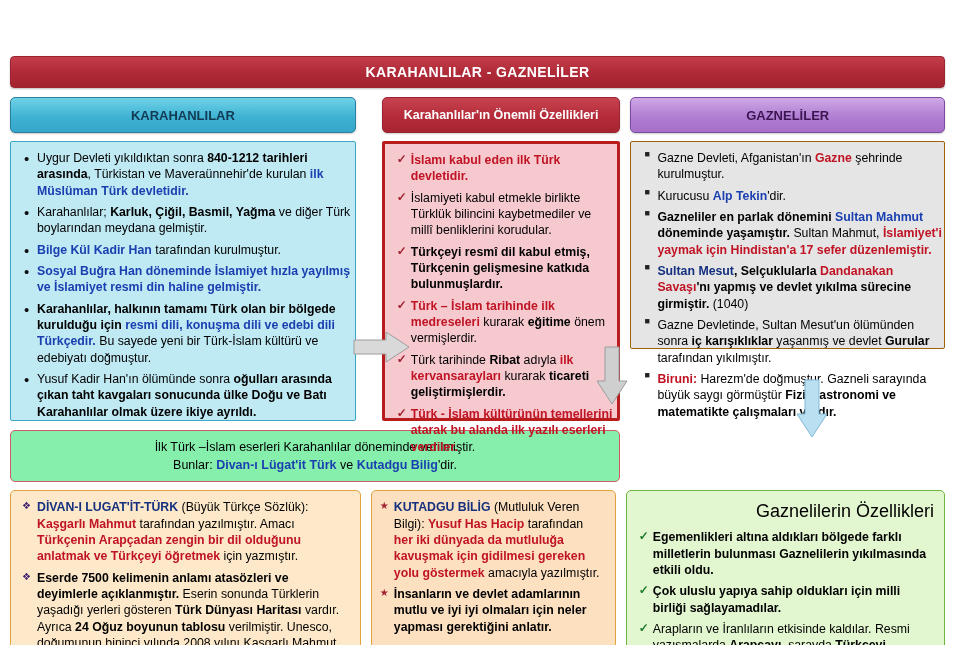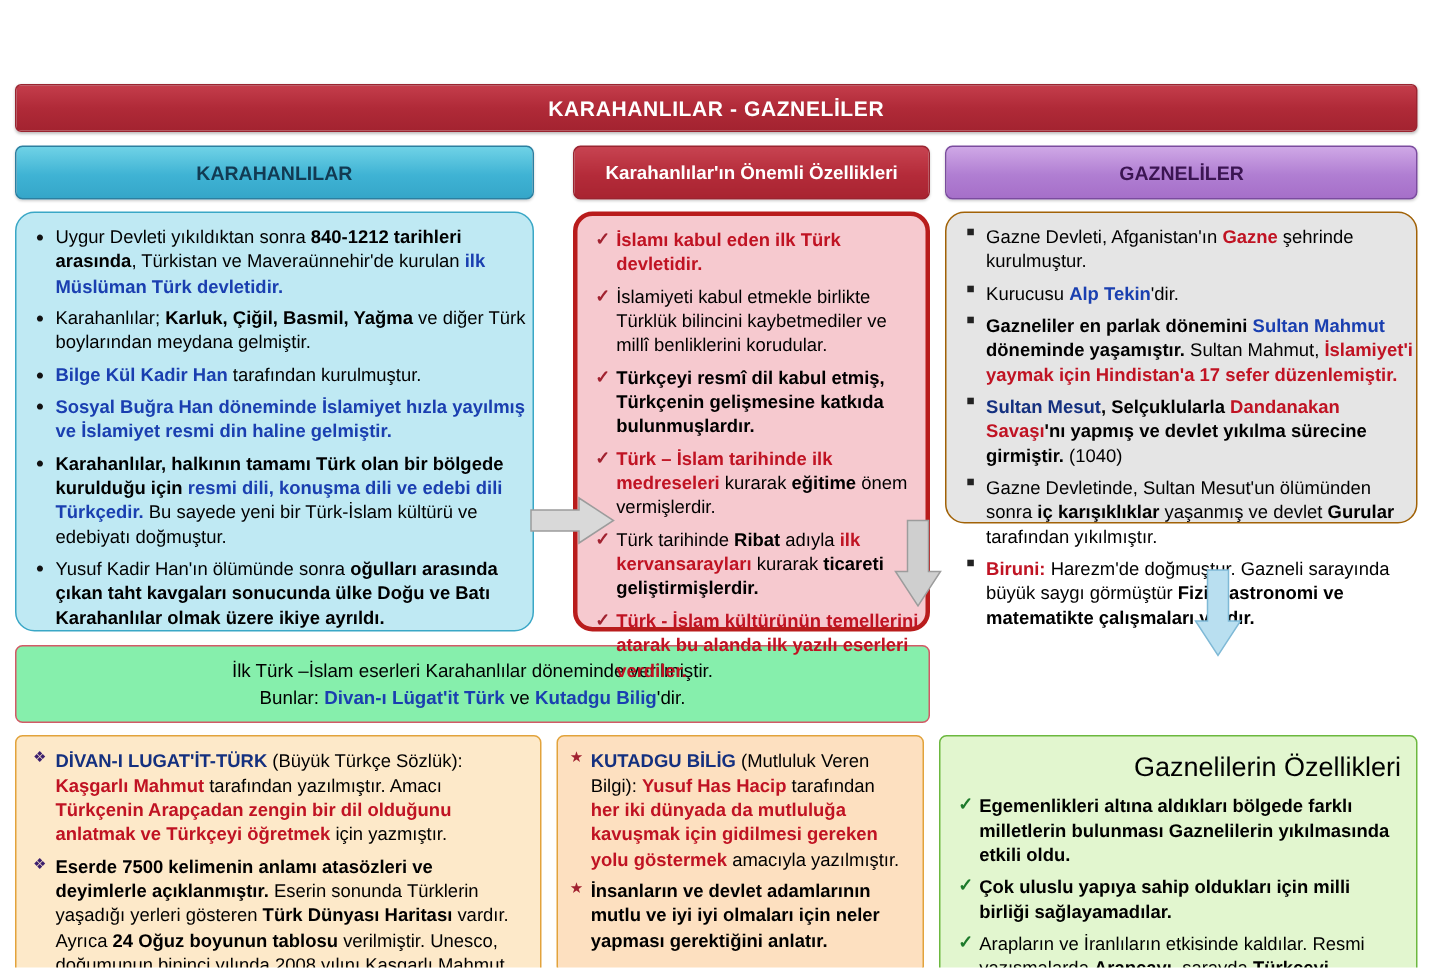--- a/index.html
+++ b/index.html
@@ -78,21 +78,21 @@
   }
   .chip-c {
     border: 1px solid #7a4b9e;
     background: linear-gradient(to bottom, #cfa8e6 0%, #b07ed2 55%, #a66fc9 100%);
     color: #3b1552;
   }
 
   
   .box {
     margin-top: 8px;
-    border-radius: 13px;
+    border-radius: 2px;
     box-sizing: border-box;
     padding: 8px 2px 8px 8px;
   }
   .box-a {
     border: 1px solid #3aa7c6;
     background: #bfe9f3;
     height: 280px;
   }
   .box-b {
     border: 3px solid #b91c1c;

